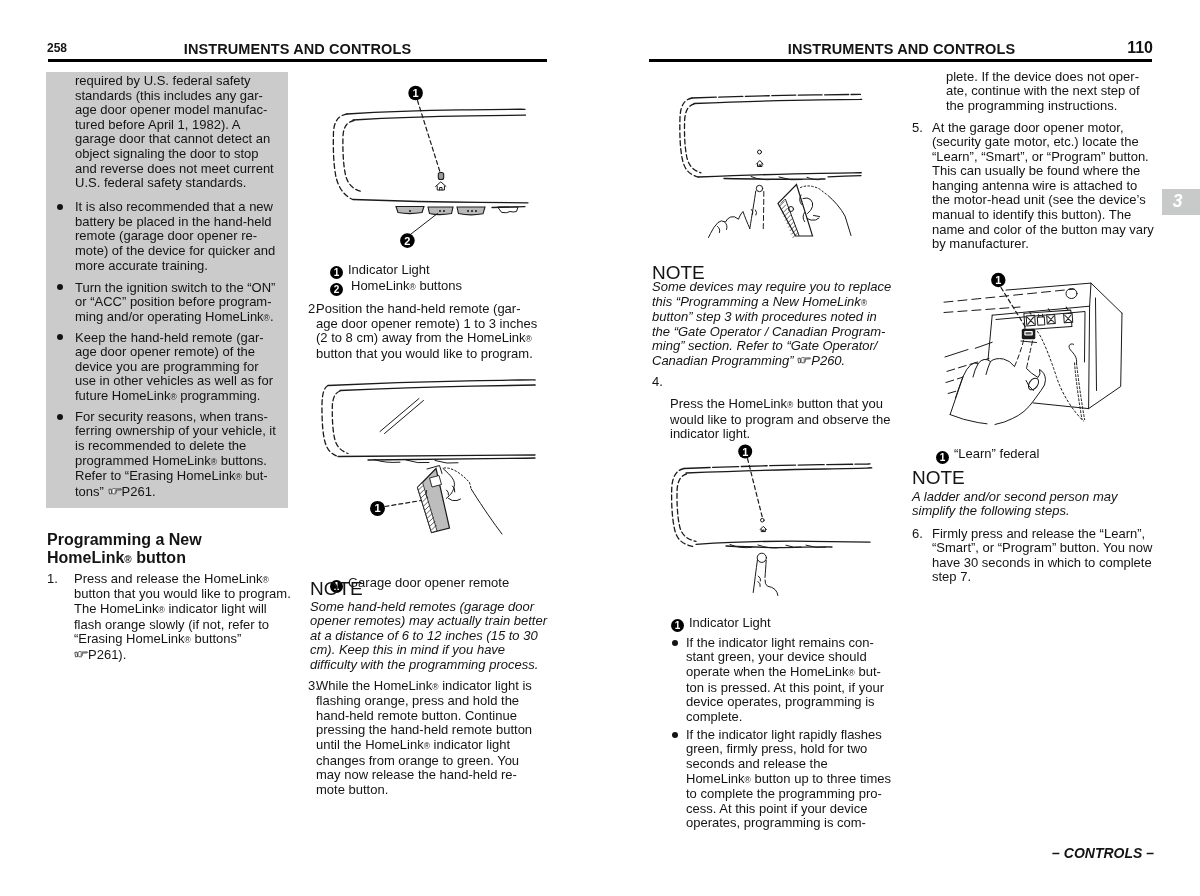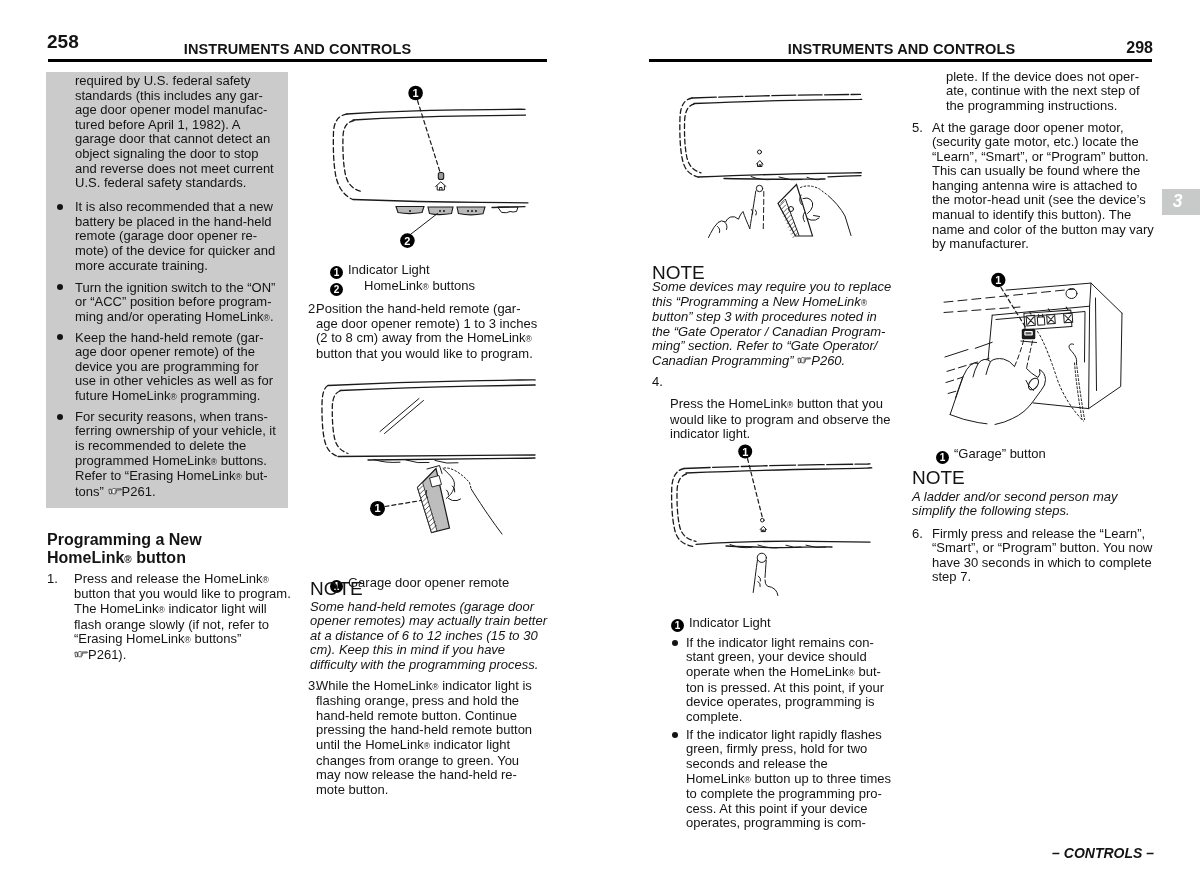--- a/index.html
+++ b/index.html
@@ -29,25 +29,25 @@
 <svg style="position:absolute;width:0;height:0">
     <defs>
       <g id="ptr">
 <path d="M0.9,3.4 L3,3.1 L3.6,7.6 L1.5,7.9 Z" fill="#fff" stroke="#222" stroke-width="0.75" stroke-linejoin="round"></path>
 <path d="M3.9,3.7 C4.4,2.6 5.6,2.2 6.6,2.6 L7.7,3 L13.3,2.9 Q14.1,3.3 13.3,3.85 L8.2,4.1 Q8.6,4.7 8.3,5.4 Q8.6,6 8.1,6.6 Q8.3,7.2 7.6,7.6 Q6.2,8.2 4.9,7.7 Q4.2,7.4 4.05,6.7 Z" fill="#fff" stroke="#222" stroke-width="0.75" stroke-linejoin="round"></path>
 <path d="M8.2,4.1 Q7.2,4.2 6.5,4.1 M8.3,5.4 Q7.3,5.5 6.7,5.4 M8.1,6.6 Q7.2,6.7 6.6,6.6" fill="none" stroke="#222" stroke-width="0.6"></path>
 </g>
     </defs>
   </svg>
 
-<div class="abs b" style="left:47px;top:34px;font-size:19px;line-height:16px">258</div>
+<div class="abs b" style="left:47px;top:40px;font-size:12px;line-height:16px">258</div>
 <div class="abs b" style="left:48px;top:41px;width:499px;text-align:center;font-size:14.5px;line-height:16px;letter-spacing:.1px">INSTRUMENTS AND CONTROLS</div>
 <div class="rule" style="left:48px;top:58.5px;width:499px"></div>
 <div class="abs b" style="left:650px;top:41px;width:503px;text-align:center;font-size:14.5px;line-height:16px;letter-spacing:.1px">INSTRUMENTS AND CONTROLS</div>
-<div class="abs b" style="left:1120px;top:39.5px;width:33px;text-align:right;font-size:16px;line-height:16px">298</div>
+<div class="abs b" style="left:1120px;top:39.5px;width:33px;text-align:right;font-size:16px;line-height:16px">110</div>
 <div class="rule" style="left:649px;top:58.5px;width:503px"></div>
 
 <div class="abs" style="left:1162px;top:189px;width:38px;height:26px;background:#c8caca"></div>
 <div class="abs b it" style="left:1163px;top:192px;width:29px;text-align:center;font-size:17.5px;line-height:18px;color:#fff">3</div>
 
 <div class="abs" style="left:46px;top:72px;width:242px;height:436px;background:#cbcbcb"></div>
 <div class="abs t" style="left:75px;top:74px">required by U.S. federal safety<br>standards (this includes any gar-<br>age door opener model manufac-<br>tured before April 1, 1982). A<br>garage door that cannot detect an<br>object signaling the door to stop<br>and reverse does not meet current<br>U.S. federal safety standards.</div>
 
 <span class="dot" style="left:56.5px;top:204px"></span>
 <div class="abs t" style="left:75px;top:200.3px">It is also recommended that a new<br>battery be placed in the hand-held<br>remote (garage door opener re-<br>mote) of the device for quicker and<br>more accurate training.</div>
@@ -97,21 +97,21 @@
   <path class="lnt" d="M115.6,106.5 L120.8,101.8 L126,106.5 M117.2,106 L117.2,110 L124.4,110 L124.4,106 M119.6,110 L119.6,107.5 L122,107.5 L122,110"></path>
 
   <circle class="co" cx="95.6" cy="13" r="7.3"></circle>
     <text class="cot" x="95.6" y="17">1</text>
   <path class="lnt" d="M91,154 L117.5,133.5"></path>
   <circle class="co" cx="87.4" cy="160.6" r="7.3"></circle>
     <text class="cot" x="87.4" y="164.6">2</text>
 </svg>
 
 <div class="abs t" style="left:330px;top:262.9px"><span class="cn">1</span><span style="margin-left:5px">Indicator Light</span></div>
-<div class="abs t" style="left:330px;top:279.2px"><span class="cn">2</span><span style="margin-left:21px">HomeLink<span class="r">®</span> buttons</span></div>
+<div class="abs t" style="left:330px;top:279.2px"><span class="cn">2</span><span style="margin-left:8px">HomeLink<span class="r">®</span> buttons</span></div>
 
 <div class="abs t" style="left:308px;top:302.1px">2.</div>
 <div class="abs t" style="left:316px;top:302.1px">Position the hand-held remote (gar-<br>age door opener remote) 1 to 3 inches<br>(2 to 8 cm) away from the HomeLink<span class="r">®</span><br>button that you would like to program.</div>
 
 <svg id="il2" style="left:318px;top:378px" width="235" height="172" viewBox="0 0 235 172">
 
   <path class="ln" d="M10,7.5 Q80,4 150,2.8 T217,2"></path>
   <path class="ln" d="M22,12.5 Q90,9.5 155,8.2 T217,7"></path>
 
   <path class="ln" d="M10,7.5 C6,9.5 4.2,16 4,26 C3.8,40 4.5,55 7,64 C9,71.5 13,76 20,78.5" stroke-dasharray="5 3"></path>
@@ -285,21 +285,21 @@
   <rect x="86.8" y="66.8" width="13.5" height="10.5" rx="1.5" fill="#1a1a1a"></rect>
   <rect x="89.3" y="69" width="8.5" height="4.5" rx="1" fill="#fff" stroke="none"></rect>
   <rect x="90.5" y="70.2" width="6" height="2.2" fill="#555" stroke="none"></rect>
   <path class="lnt" d="M86,79 L101.5,80.5"></path>
 
   <path class="dsh" d="M66,25.5 L91,66" stroke-dasharray="3.5 3"></path>
   <circle class="co" cx="63.3" cy="18" r="7.2"></circle>
     <text class="cot" x="63.3" y="22">1</text>
 </svg>
 
-<div class="abs t" style="left:936px;top:447px"><span class="cn">1</span><span style="margin-left:5px">“Garage” button</span></div>
+<div class="abs t" style="left:936px;top:447px"><span class="cn">1</span><span style="margin-left:5px">“Learn” federal</span></div>
 
 <div class="abs noteh" style="left:912px;top:469.6px">NOTE</div>
 <div class="abs t it" style="left:912px;top:489.9px">A ladder and/or second person may<br>simplify the following steps.</div>
 
 <div class="abs t" style="left:912px;top:526.6px">6.</div>
 <div class="abs t" style="left:932px;top:526.6px">Firmly press and release the “Learn”,<br>“Smart”, or “Program” button. You now<br>have 30 seconds in which to complete<br>step 7.</div>
 
 <div class="abs t b it" style="left:954px;top:846px;width:200px;text-align:right;font-size:14px">– CONTROLS –</div>
 
 </body></html>

